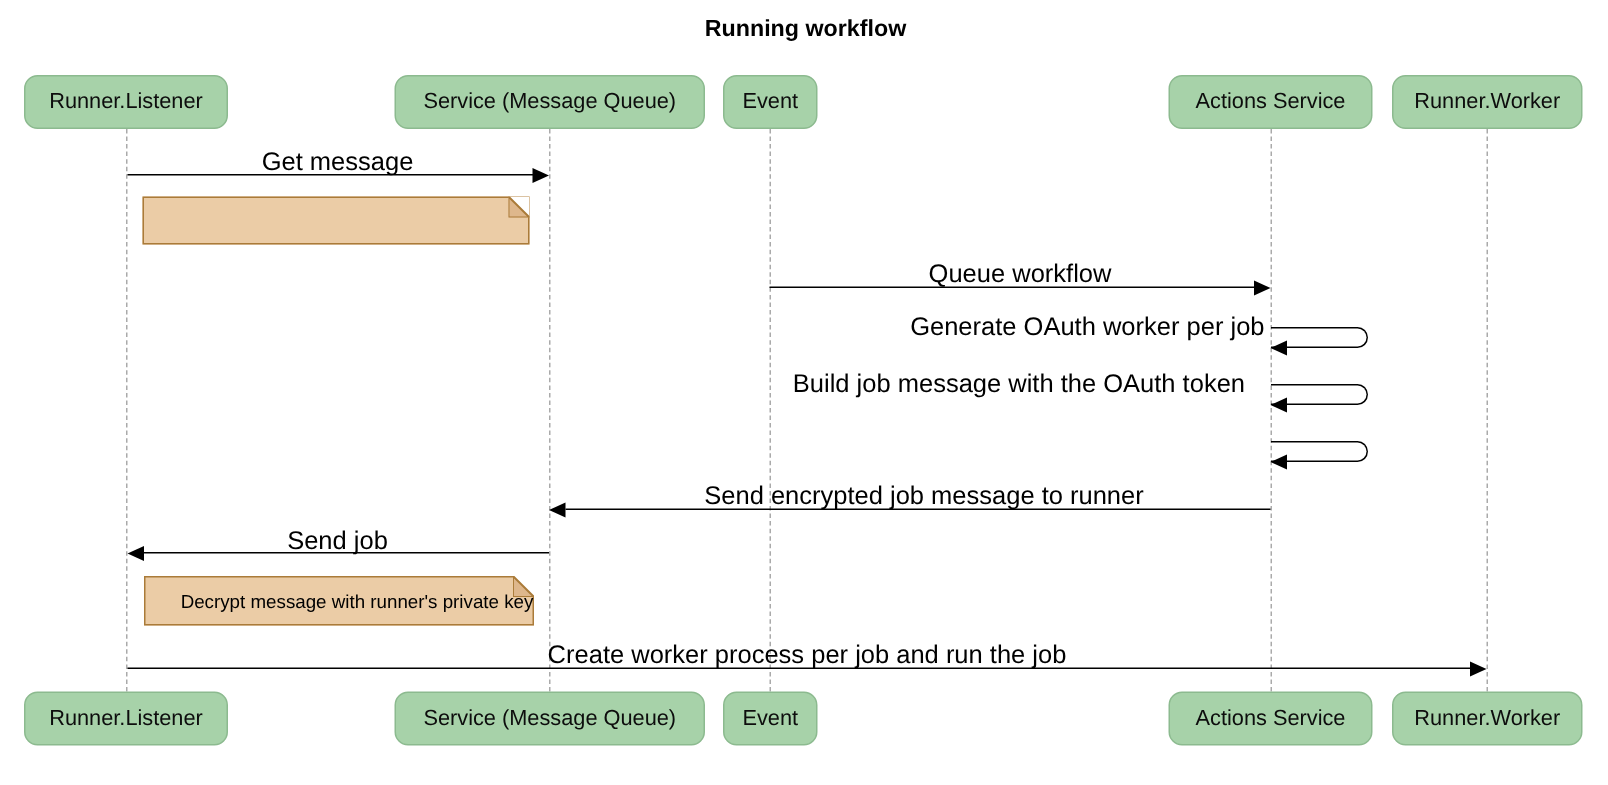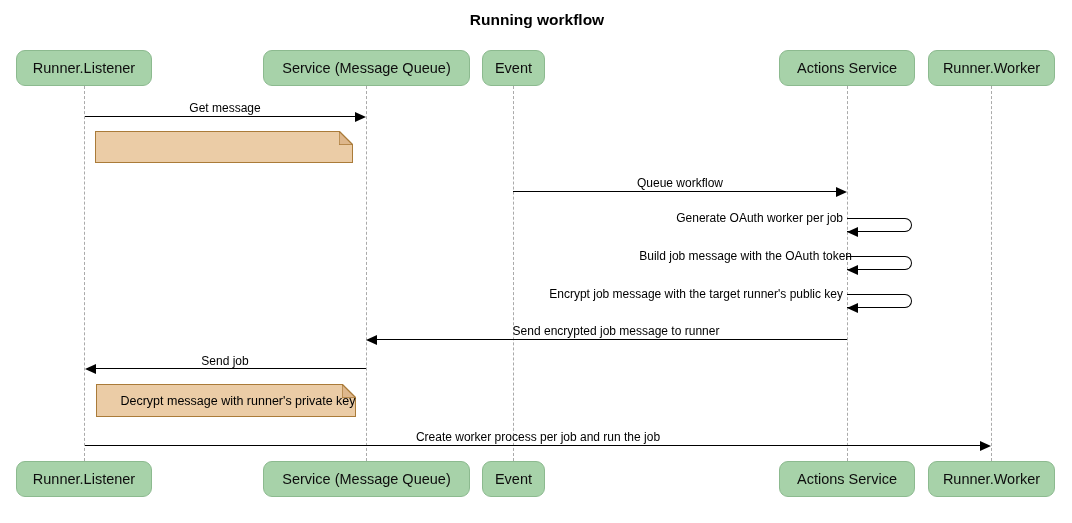--- a/index.html
+++ b/index.html
@@ -22,21 +22,21 @@
   .actor{
     position:absolute;height:36px;border-radius:9px;
     background:var(--actor-fill,#a7d2a9);
     border:1px solid var(--actor-border,#8cba8f);
     display:flex;align-items:center;justify-content:center;
     font-size:14.5px;color:#0d0d0d;box-sizing:border-box;white-space:nowrap;
   }
   .row-top{top:50px;}
   .row-bottom{top:461px;}
   .msg-label{
-    position:absolute;font-size:12px;white-space:nowrap;
+    position:absolute;font-size:17px;white-space:nowrap;
     transform:translateX(-50%);color:#000;line-height:14px;
   }
   .msg-label.right-align{transform:none;text-align:right;}
   .line{position:absolute;height:0;border-top:1.5px solid var(--arrow,#000);}
   .head-r{position:absolute;width:0;height:0;
     border-top:5px solid transparent;border-bottom:5px solid transparent;
     border-left:11px solid var(--arrow,#000);}
   .head-l{position:absolute;width:0;height:0;
     border-top:5px solid transparent;border-bottom:5px solid transparent;
     border-right:11px solid var(--arrow,#000);}
@@ -97,25 +97,24 @@
   </div>
 
   <div class="msg-label" style="left:680px;top:176px;">Queue workflow</div>
   <div class="line" style="left:513px;top:191px;width:324px;"></div>
   <div class="head-r" style="left:836px;top:187px;"></div>
 
   <div class="msg-label right-align" style="right:229px;top:211px;">Generate OAuth worker per job</div>
   <div class="loop" style="left:847px;top:218px;"></div>
   <div class="head-l" style="left:847px;top:227px;"></div>
 
-  <div class="msg-label right-align" style="right:220px;top:249px;margin-left:15px;">Build job message with the OAuth token</div>
+  <div class="msg-label right-align" style="right:242px;top:249px;margin-left:15px;">Build job message with the OAuth token</div>
   <div class="loop" style="left:847px;top:256px;"></div>
   <div class="head-l" style="left:847px;top:265px;"></div>
 
-  <div class="msg-label right-align" style="right:229px;top:287px;">Encrypt job message with the target runner's public key</div>
   <div class="loop" style="left:847px;top:294px;"></div>
   <div class="head-l" style="left:847px;top:303px;"></div>
 
   <div class="msg-label" style="left:616px;top:324px;text-align:center;">Send encrypted job message to runner</div>
   <div class="line" style="left:377px;top:339px;width:470px;"></div>
   <div class="head-l" style="left:366px;top:335px;"></div>
 
   <div class="msg-label" style="left:225px;top:354px;">Send job</div>
   <div class="line" style="left:96px;top:368px;width:270px;"></div>
   <div class="head-l" style="left:85px;top:364px;"></div>

